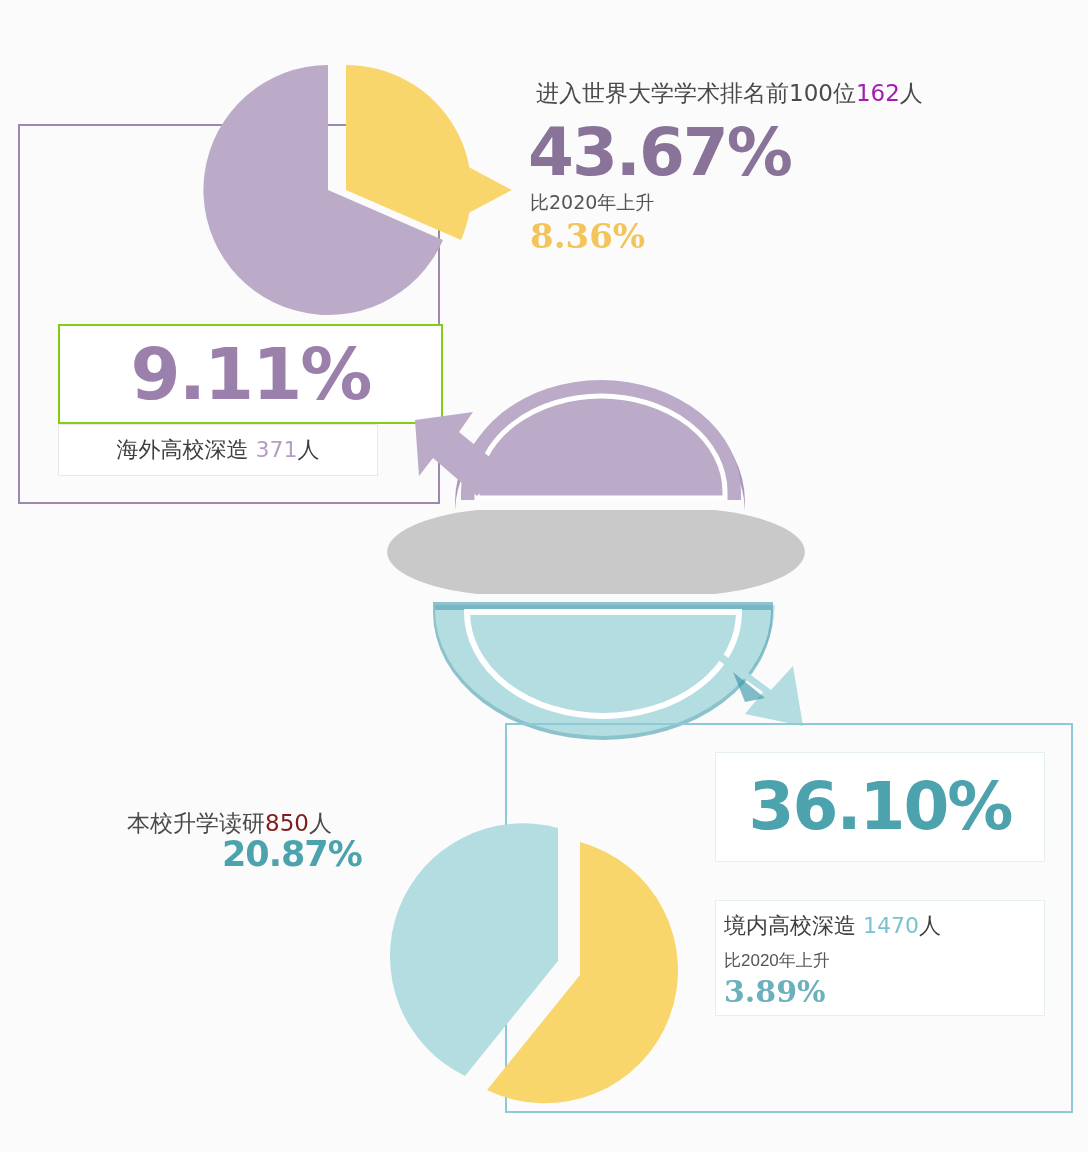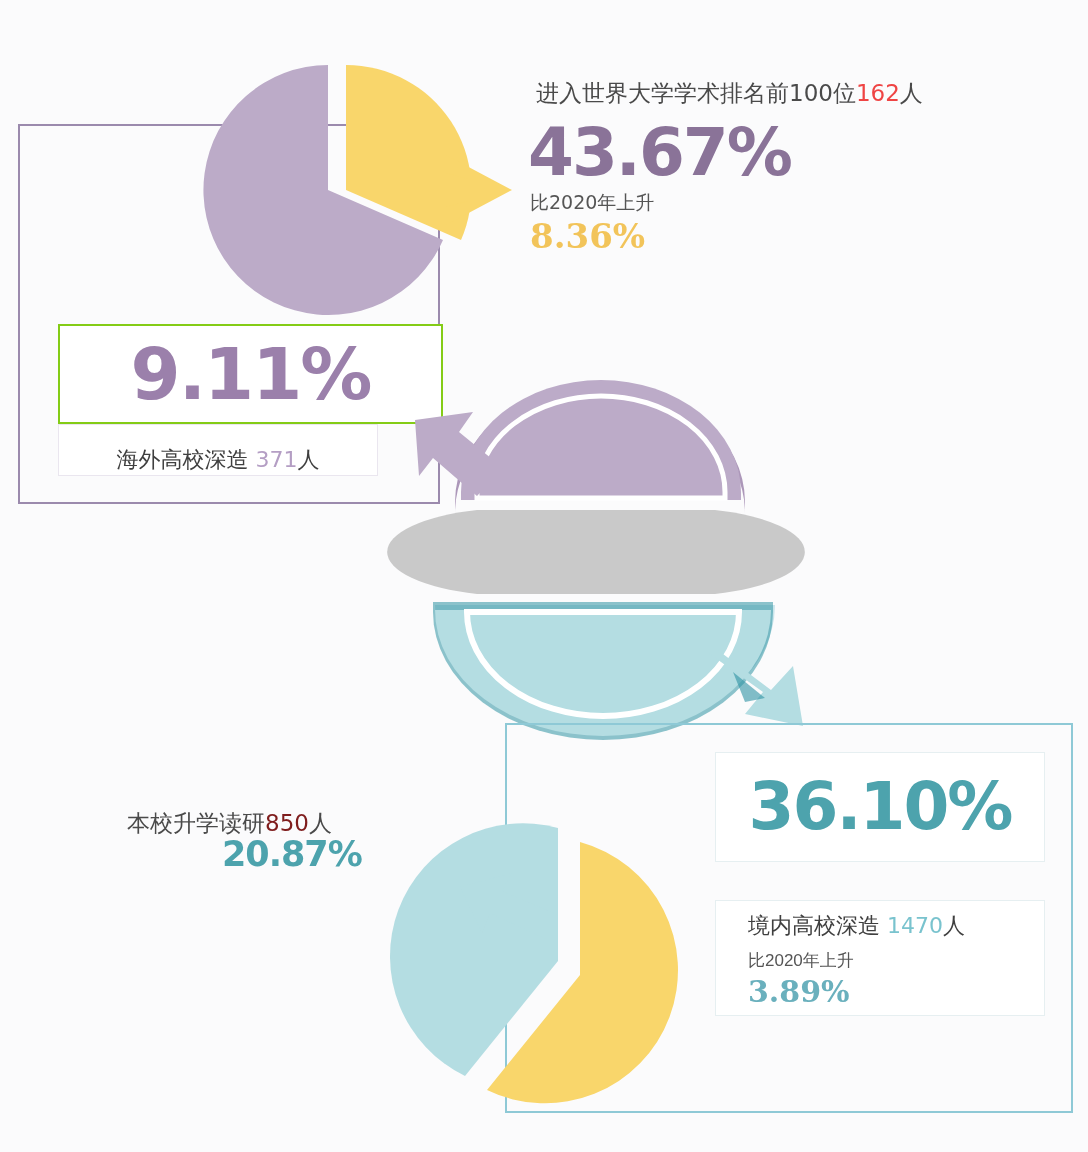--- a/index.html
+++ b/index.html
@@ -27,31 +27,31 @@
     position: absolute; background: #ffffff;
   }
   .card-purple-big {
     left: 58px; top: 324px; width: 385px; height: 100px;
     border: 2px solid #84cc16;
     display: flex; align-items: center; justify-content: center;
   }
   .card-purple-sub {
     left: 58px; top: 424px; width: 320px; height: 52px;
     border: 1px solid #eae6ef;
-    display: flex; align-items: flex-end; justify-content: center;
+    display: flex; align-items: center; justify-content: center;
   }
   .card-teal-big {
     left: 715px; top: 752px; width: 330px; height: 110px;
     border: 1px solid #e6eff1;
     display: flex; align-items: center; justify-content: center;
   }
   .card-teal-sub {
     left: 715px; top: 900px; width: 330px; height: 116px;
     border: 1px solid #e6eff1;
-    padding: 10px 14px 0 32px;
+    padding: 10px 14px 0 8px;
   }
 
   
   .huge {
     font-weight: 900;
     letter-spacing: -2px;
     line-height: 1;
     font-family: "DejaVu Sans", "Liberation Sans", sans-serif;
   }
   .huge-purple { font-size: 72px; color: #9b80ab; }
@@ -71,21 +71,21 @@
   }
 
   .lbl-row {
     position: absolute;
     font-size: 23px; color: #4a4a4a; white-space: nowrap;
     font-family: "DejaVu Sans", "Liberation Sans", sans-serif;
   }
   .lbl-top  { left: 536px; top: 78px; }
   .lbl-850  { left: 127px; top: 808px; }
 
-  .lbl-row .num-purple { color: #ef4444; }
+  .lbl-row .num-purple { color: #a21caf; }
   .lbl-row .num-teal   { color: #7f1d1d; }
   .lbl-row .ren        { color: #4a4a4a; }
 
   .sub-line {
     font-size: 19px; color: #555; white-space: nowrap;
     font-family: "DejaVu Sans", "Liberation Sans", sans-serif;
   }
   .sub-836 {
     position: absolute; left: 530px; top: 190px;
   }

